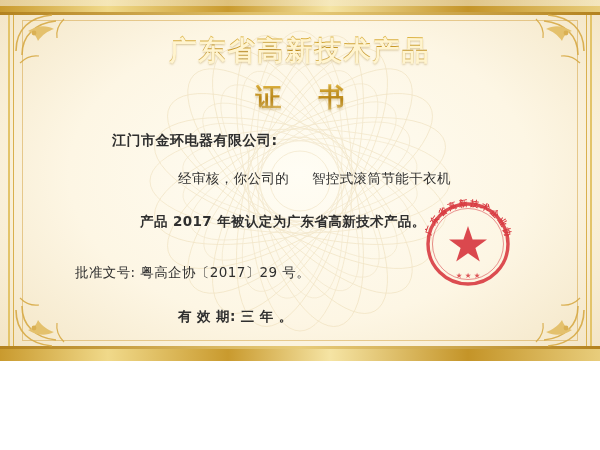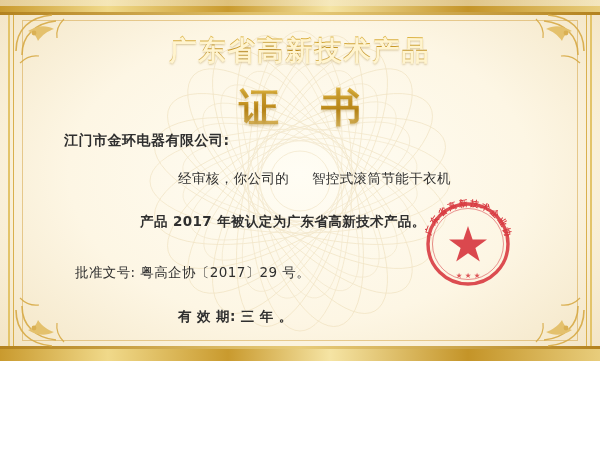--- a/index.html
+++ b/index.html
@@ -101,21 +101,21 @@
     color: #b8860b;
     text-shadow: 0 1px 0 #fff4cf, 0 2px 2px rgba(150,110,20,0.35);
     background: linear-gradient(180deg,#e8c24f 0%,#c18d1c 55%,#f2dc96 100%);
     -webkit-background-clip: text;
     background-clip: text;
     -webkit-text-fill-color: transparent;
   }
   .title-sub {
     margin-top: 12px;
     font-family: "DejaVu Serif", serif;
-    font-size: 40px;
+    font-size: 26px;
     font-weight: bold;
     letter-spacing: 14px;
     text-indent: 14px;
     color: #b8860b;
     background: linear-gradient(180deg,#e8c24f 0%,#bf8a19 55%,#f2dc96 100%);
     -webkit-background-clip: text;
     background-clip: text;
     -webkit-text-fill-color: transparent;
     text-shadow: 0 2px 2px rgba(150,110,20,0.25);
   }
@@ -124,21 +124,21 @@
   .body-block {
     position: absolute;
     left: 0; right: 0;
     top: 130px;
     color: #2f2f2f;
     font-family: "DejaVu Sans", sans-serif;
     font-size: 13.5px;
     line-height: 1.55;
   }
   .recipient {
-    margin-left: 64px;
+    margin-left: 112px;
     font-size: 14px;
     font-weight: bold;
     letter-spacing: 0.5px;
   }
   .para {
     margin-top: 16px;
     margin-left: 178px;
     margin-right: 120px;
     font-weight: normal;
     letter-spacing: 0.4px;

